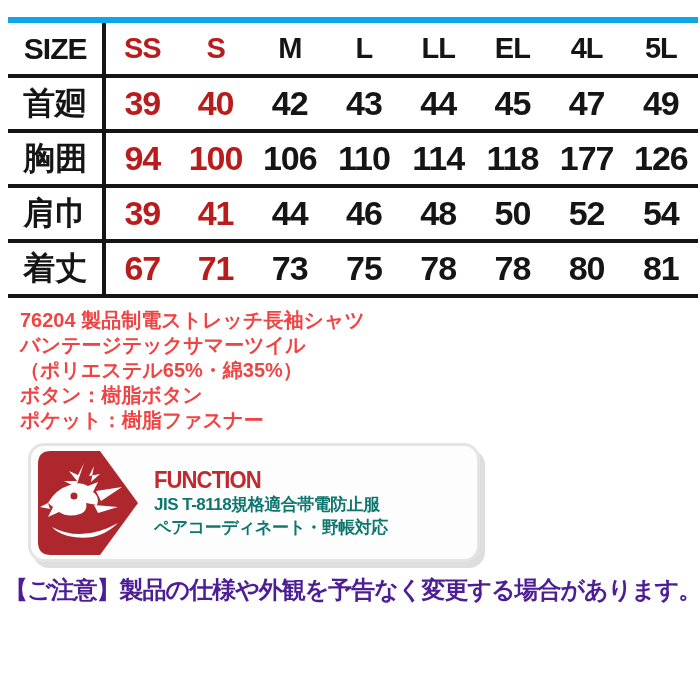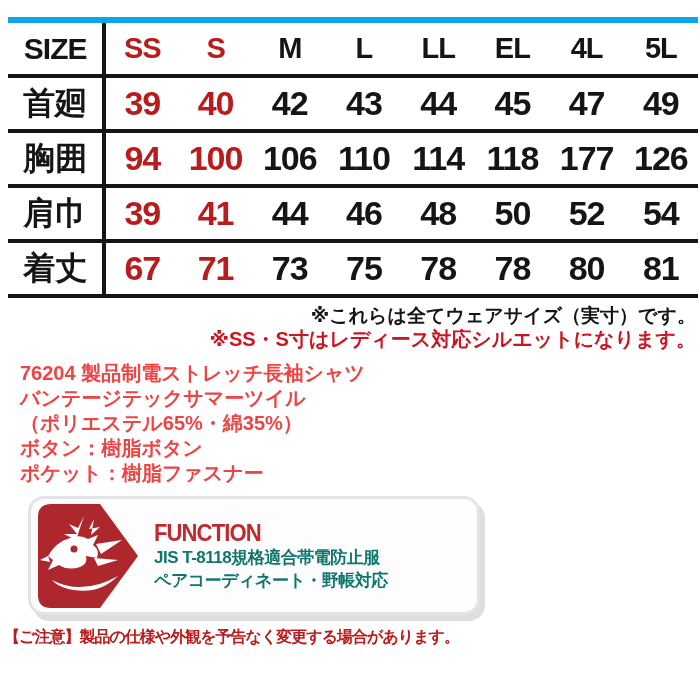--- a/index.html
+++ b/index.html
@@ -43,22 +43,22 @@
   .fn-logo { width:100px; height:104px; margin-left:7px; flex:0 0 auto; }
   .fn-text { margin-left:16px; }
   .fn-title {
     font-size:24px; font-weight:bold; color:#c2292e;
     letter-spacing:-1px; line-height:26px; transform:scaleX(0.92);
     transform-origin:left center;
   }
   .fn-line { font-size:17px; font-weight:bold; color:#0f766e; line-height:23px; letter-spacing:-0.5px; }
   
   .caution {
-    margin:12px 4px 0 4px; font-size:16px; font-weight:bold;
-    color:#b91c1c; letter-spacing:-1px; white-space:nowrap;
+    margin:12px 4px 0 4px; font-size:24px; font-weight:bold;
+    color:#4c1d95; letter-spacing:-1px; white-space:nowrap;
   }
 </style>
 </head>
 <body>
 
 <div class="page">
 
   <table class="size-table">
     <colgroup>
       <col style="width:96px">
@@ -125,24 +125,20 @@
         <td>73</td>
         <td>75</td>
         <td>78</td>
         <td>78</td>
         <td>80</td>
         <td>81</td>
       </tr>
     </tbody>
   </table>
 
-  <div class="notes">
-    <div class="note-black">※これらは全てウェアサイズ（実寸）です。</div>
-    <div class="note-red">※SS・S寸はレディース対応シルエットになります。</div>
-  </div>
 
   <div class="product">
     <div>76204 製品制電ストレッチ長袖シャツ</div>
     <div>バンテージテックサマーツイル</div>
     <div>（ポリエステル65%・綿35%）</div>
     <div>ボタン：樹脂ボタン</div>
     <div>ポケット：樹脂ファスナー</div>
   </div>
 
   <div class="function-box">

